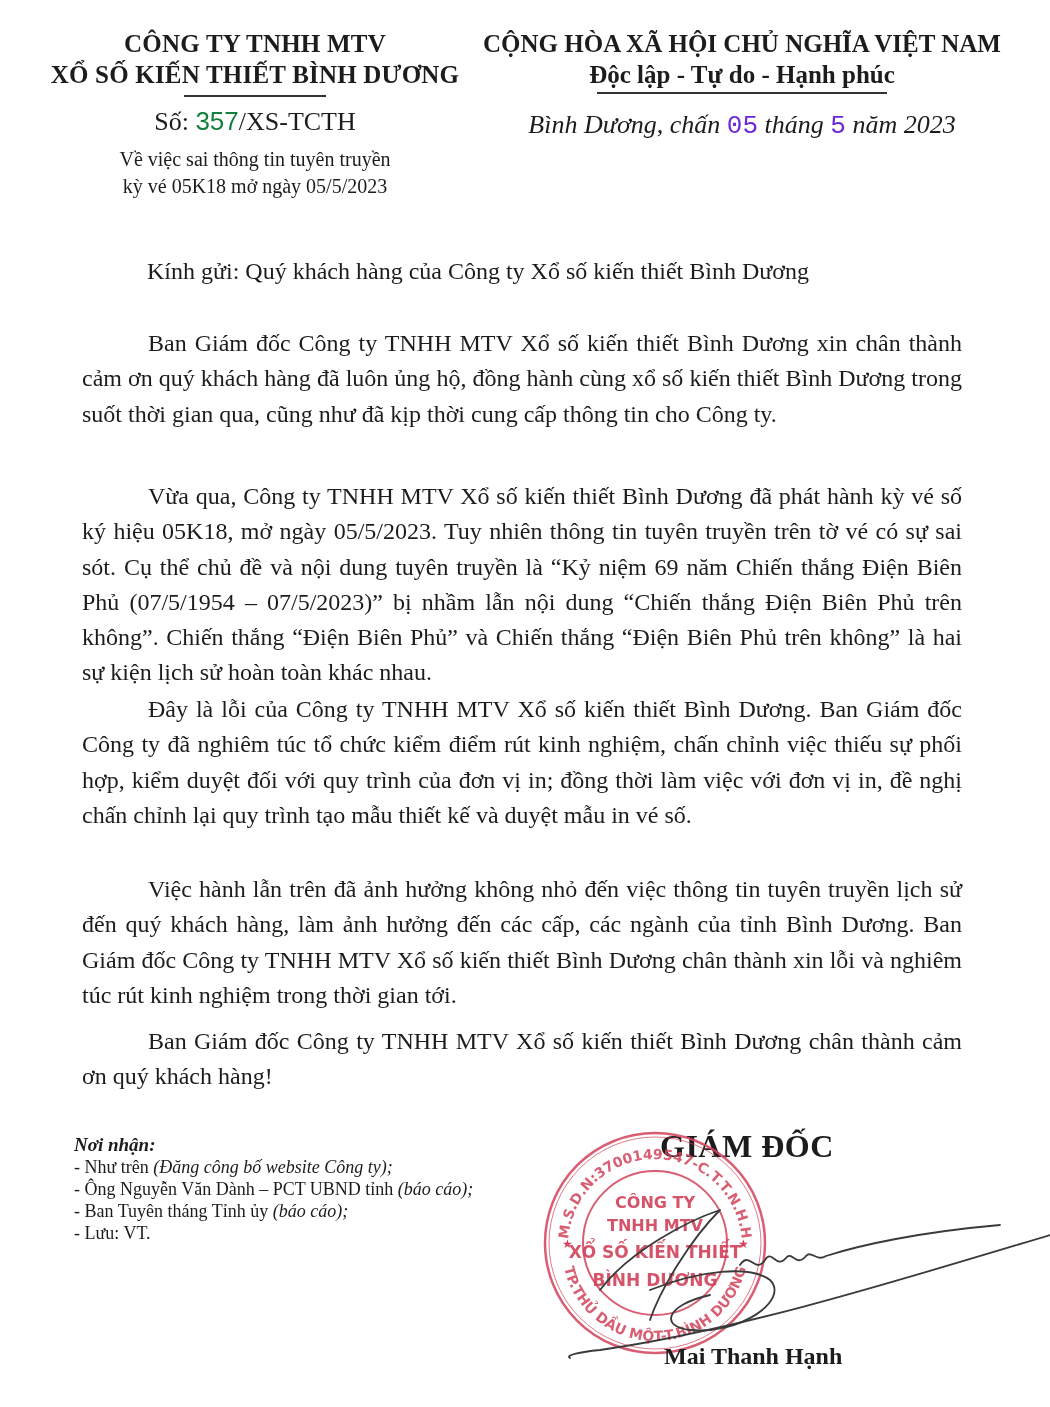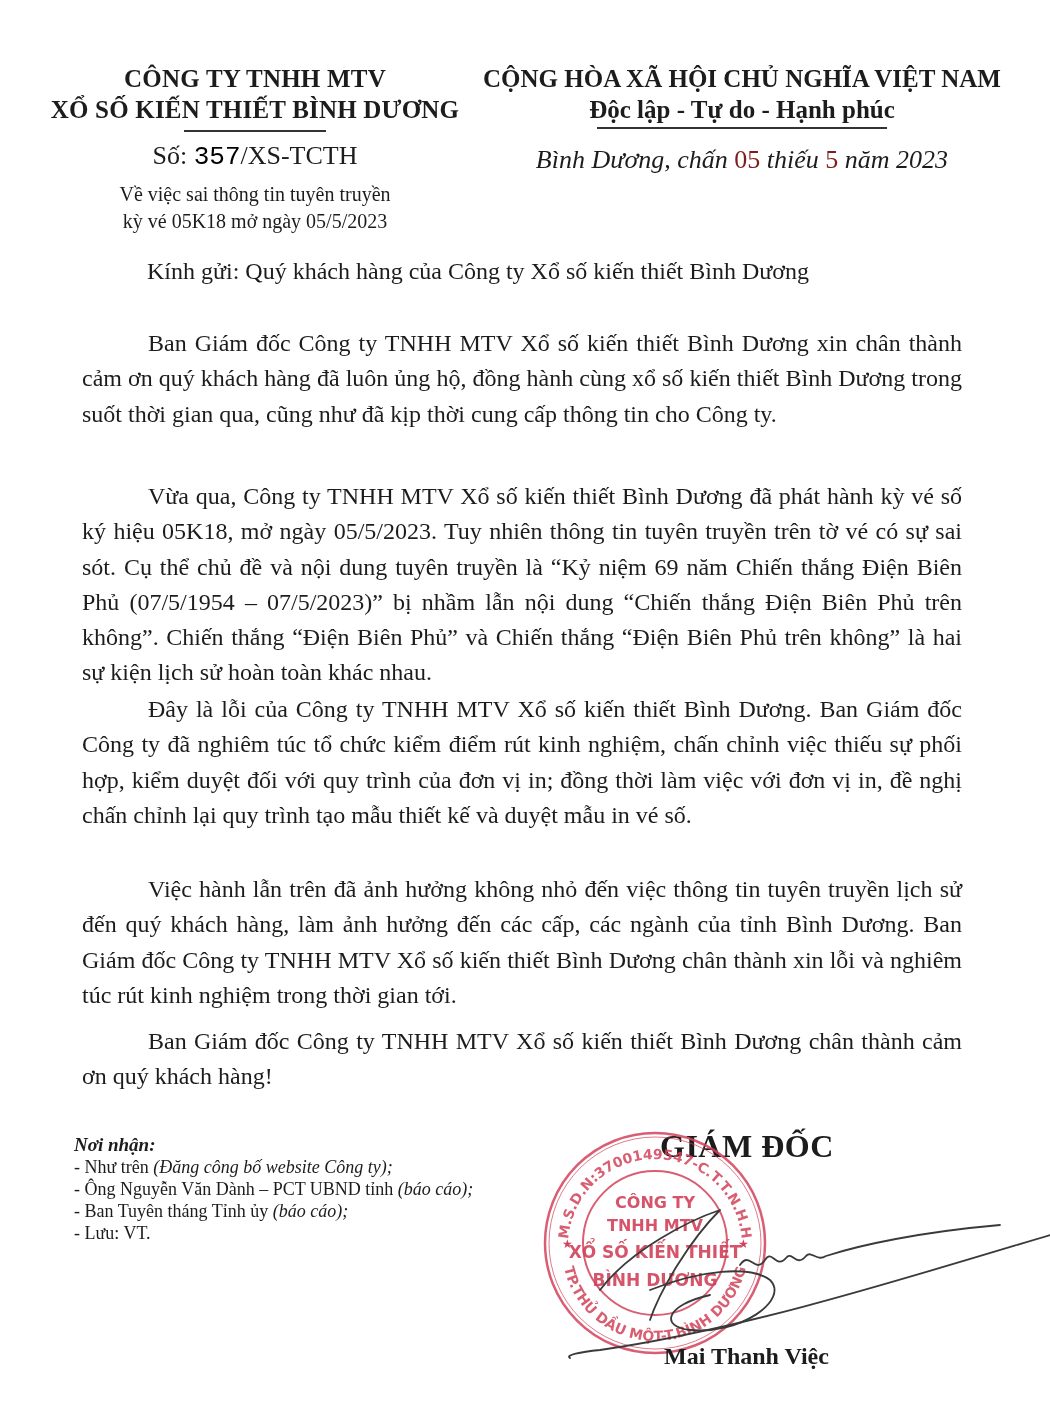--- a/index.html
+++ b/index.html
@@ -1,36 +1,36 @@
 <!DOCTYPE html>
 <html><head>
 <meta charset="utf-8">
 <style>
   html, body { margin: 0; padding: 0; background: #ffffff; }
   body { width: 1050px; height: 1407px; position: relative; overflow: hidden;
          font-family: "Liberation Serif", "DejaVu Serif", serif; color: #1c1c1c; }
   .abs { position: absolute; }
   .i { font-style: italic; }
-  .center { text-align: center; margin-top: 35px; }
+  .center { text-align: center; }
 
   
   #hdr-left { left: 40px; top: 28px; width: 430px; }
   #hdr-left .org1, #hdr-left .org2 { font-size: 25px; font-weight: bold; line-height: 31px; letter-spacing: 0.2px; }
   #hdr-left .rule { width: 142px; height: 2px; background: #333; margin: 5px auto 0; }
   #hdr-left .so { font-size: 26px; margin-top: 8px; line-height: 32px; }
-  #hdr-left .so .hand { font-family: Liberation Mono, monospace; font-weight: 300; color: #000000; }
+  #hdr-left .so .hand { font-family: Liberation Sans, sans-serif; font-weight: 300; color: #15803d; }
   #hdr-left .subj { font-size: 20px; line-height: 27px; margin-top: 8px; }
 
   
   #hdr-right { left: 472px; top: 28px; width: 540px; }
   #hdr-right .nation { font-size: 25px; font-weight: bold; line-height: 31px; }
   #hdr-right .motto { font-size: 25px; font-weight: bold; line-height: 31px; }
   #hdr-right .rule { width: 290px; height: 2px; background: #333; margin: 2px auto 0; }
   #hdr-right .date { font-size: 26px; font-style: italic; margin-top: 15px; line-height: 32px; }
-  #hdr-right .date .hand { font-family: Liberation Serif, serif; font-style: normal; font-weight: 300; color: #7f1d1d; }
+  #hdr-right .date .hand { font-family: Liberation Mono, monospace; font-style: normal; font-weight: 300; color: #6d28d9; }
 
   
   #salutation { left: 147px; top: 255px; font-size: 24px; line-height: 32px; }
   .para { position: absolute; left: 82px; width: 880px; font-size: 24px; line-height: 35.3px;
           text-align: justify; text-indent: 66px; }
   #p1 { top: 326px; }
   #p2 { top: 479px; }
   #p3 { top: 692px; }
   #p4 { top: 872px; }
   #p5 { top: 1024px; }
@@ -54,21 +54,21 @@
   <div class="rule"></div>
   <div class="so"><span>Số: </span><span class="hand">357</span><span>/XS-TCTH</span></div>
   <div class="subj">Về việc sai thông tin tuyên truyền</div>
   <div class="subj" style="margin-top:0">kỳ vé 05K18 mở ngày 05/5/2023</div>
 </div>
 
 <div id="hdr-right" class="abs center">
   <div class="nation">CỘNG HÒA XÃ HỘI CHỦ NGHĨA VIỆT NAM</div>
   <div class="motto">Độc lập - Tự do - Hạnh phúc</div>
   <div class="rule"></div>
-  <div class="date"><span>Bình Dương, chấn </span><span class="hand">05</span><span> thiếu </span><span class="hand">5</span><span> năm 2023</span></div>
+  <div class="date"><span>Bình Dương, chấn </span><span class="hand">05</span><span> tháng </span><span class="hand">5</span><span> năm 2023</span></div>
 </div>
 
 <div id="salutation" class="abs">Kính gửi: Quý khách hàng của Công ty Xổ số kiến thiết Bình Dương</div>
 
 <div id="p1" class="para">Ban Giám đốc Công ty TNHH MTV Xổ số kiến thiết Bình Dương xin chân thành cảm ơn quý khách hàng đã luôn ủng hộ, đồng hành cùng xổ số kiến thiết Bình Dương trong suốt thời gian qua, cũng như đã kịp thời cung cấp thông tin cho Công ty.</div>
 <div id="p2" class="para">Vừa qua, Công ty TNHH MTV Xổ số kiến thiết Bình Dương đã phát hành kỳ vé số ký hiệu 05K18, mở ngày 05/5/2023. Tuy nhiên thông tin tuyên truyền trên tờ vé có sự sai sót. Cụ thể chủ đề và nội dung tuyên truyền là “Kỷ niệm 69 năm Chiến thắng Điện Biên Phủ (07/5/1954 – 07/5/2023)” bị nhầm lẫn nội dung “Chiến thắng Điện Biên Phủ trên không”. Chiến thắng “Điện Biên Phủ” và Chiến thắng “Điện Biên Phủ trên không” là hai sự kiện lịch sử hoàn toàn khác nhau.</div>
 <div id="p3" class="para">Đây là lỗi của Công ty TNHH MTV Xổ số kiến thiết Bình Dương. Ban Giám đốc Công ty đã nghiêm túc tổ chức kiểm điểm rút kinh nghiệm, chấn chỉnh việc thiếu sự phối hợp, kiểm duyệt đối với quy trình của đơn vị in; đồng thời làm việc với đơn vị in, đề nghị chấn chỉnh lại quy trình tạo mẫu thiết kế và duyệt mẫu in vé số.</div>
 <div id="p4" class="para">Việc hành lẫn trên đã ảnh hưởng không nhỏ đến việc thông tin tuyên truyền lịch sử đến quý khách hàng, làm ảnh hưởng đến các cấp, các ngành của tỉnh Bình Dương. Ban Giám đốc Công ty TNHH MTV Xổ số kiến thiết Bình Dương chân thành xin lỗi và nghiêm túc rút kinh nghiệm trong thời gian tới.</div>
 <div id="p5" class="para">Ban Giám đốc Công ty TNHH MTV Xổ số kiến thiết Bình Dương chân thành cảm ơn quý khách hàng!</div>
 
@@ -108,13 +108,13 @@
 
 <svg id="signature" class="abs" viewBox="0 0 510 190">
   <g fill="none" stroke="#3a3a3a" stroke-width="1.8" stroke-linecap="round" stroke-linejoin="round">
     <path d="M 60 120 C 90 80, 150 50, 180 40 C 150 70, 120 120, 110 150"></path>
     <path d="M 110 120 C 160 100, 210 95, 230 110 C 250 130, 200 165, 150 160 C 120 157, 125 135, 170 125"></path>
     <path d="M 200 95 C 210 80, 215 105, 225 90 C 232 78, 236 100, 246 88 C 252 80, 256 98, 266 86 C 272 80, 276 92, 286 86 C 320 75, 380 62, 460 55"></path>
     <path d="M 30 188 C 25 185, 40 182, 60 180 C 200 160, 360 110, 510 65"></path>
   </g>
 </svg>
 
-<div id="sig-name" class="abs">Mai Thanh Việc</div>
+<div id="sig-name" class="abs">Mai Thanh Hạnh</div>
 
 </body></html>

